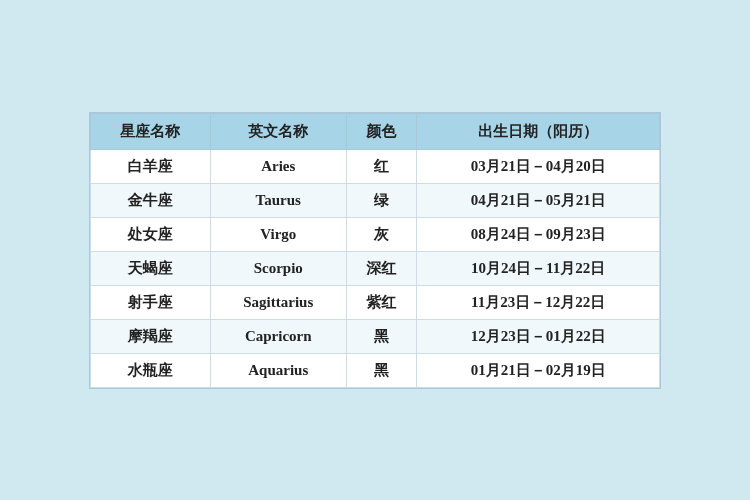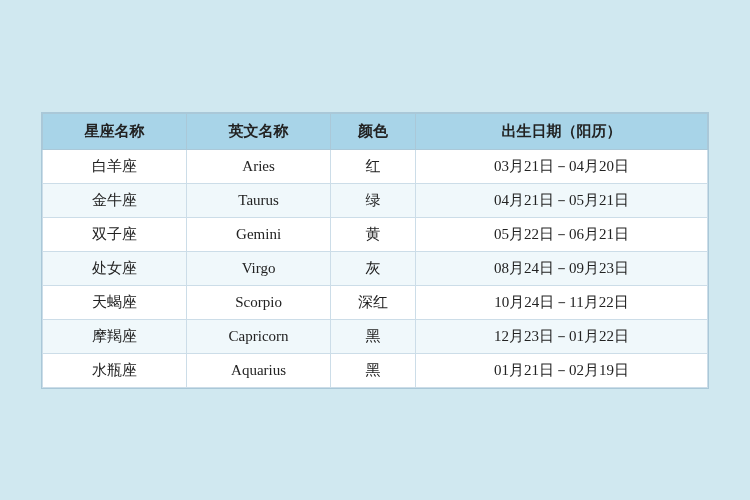--- a/index.html
+++ b/index.html
@@ -9,39 +9,40 @@
       background-color: #d0e8f0;
       display: flex;
       align-items: center;
       justify-content: center;
       font-family: "SimSun", "宋体", serif;
       font-size: 15px;
     }
     .table-container {
       background: #fca5a5;
       border: 1px solid #aac8d8;
-      width: 668px;
+      width: 572px;
     }
     table {
       width: 100%;
       border-collapse: collapse;
     }
     thead tr {
       background-color: #a8d4e8;
     }
     thead th {
       padding: 8px 6px;
       text-align: center;
       border: 1px solid #aac8d8;
       font-weight: bold;
       color: #222;
       font-size: 15px;
     }
     tbody tr {
       background-color: #fff;
+      font-weight: bold;
     }
     tbody tr:nth-child(even) {
       background-color: #f0f8fb;
     }
     tbody td {
       padding: 7px 6px;
       text-align: center;
       border: 1px solid #ccdde8;
       color: #222;
       font-size: 15px;
@@ -69,36 +70,36 @@
           <td>红</td>
           <td>03月21日－04月20日</td>
         </tr>
         <tr>
           <td>金牛座</td>
           <td>Taurus</td>
           <td>绿</td>
           <td>04月21日－05月21日</td>
         </tr>
         <tr>
-          <td>双子座</td>
-          <td>Gemini</td>
-          <td>黄</td>
-          <td>05月22日－06月21日</td>
-        </tr>
-        <tr>
           <td>处女座</td>
           <td>Virgo</td>
           <td>灰</td>
           <td>08月24日－09月23日</td>
         </tr>
         <tr>
           <td>天蝎座</td>
           <td>Scorpio</td>
           <td>深红</td>
           <td>10月24日－11月22日</td>
+        </tr>
+        <tr>
+          <td>射手座</td>
+          <td>Sagittarius</td>
+          <td>紫红</td>
+          <td>11月23日－12月22日</td>
         </tr>
         <tr>
           <td>摩羯座</td>
           <td>Capricorn</td>
           <td>黑</td>
           <td>12月23日－01月22日</td>
         </tr>
         <tr>
           <td>水瓶座</td>
           <td>Aquarius</td>

